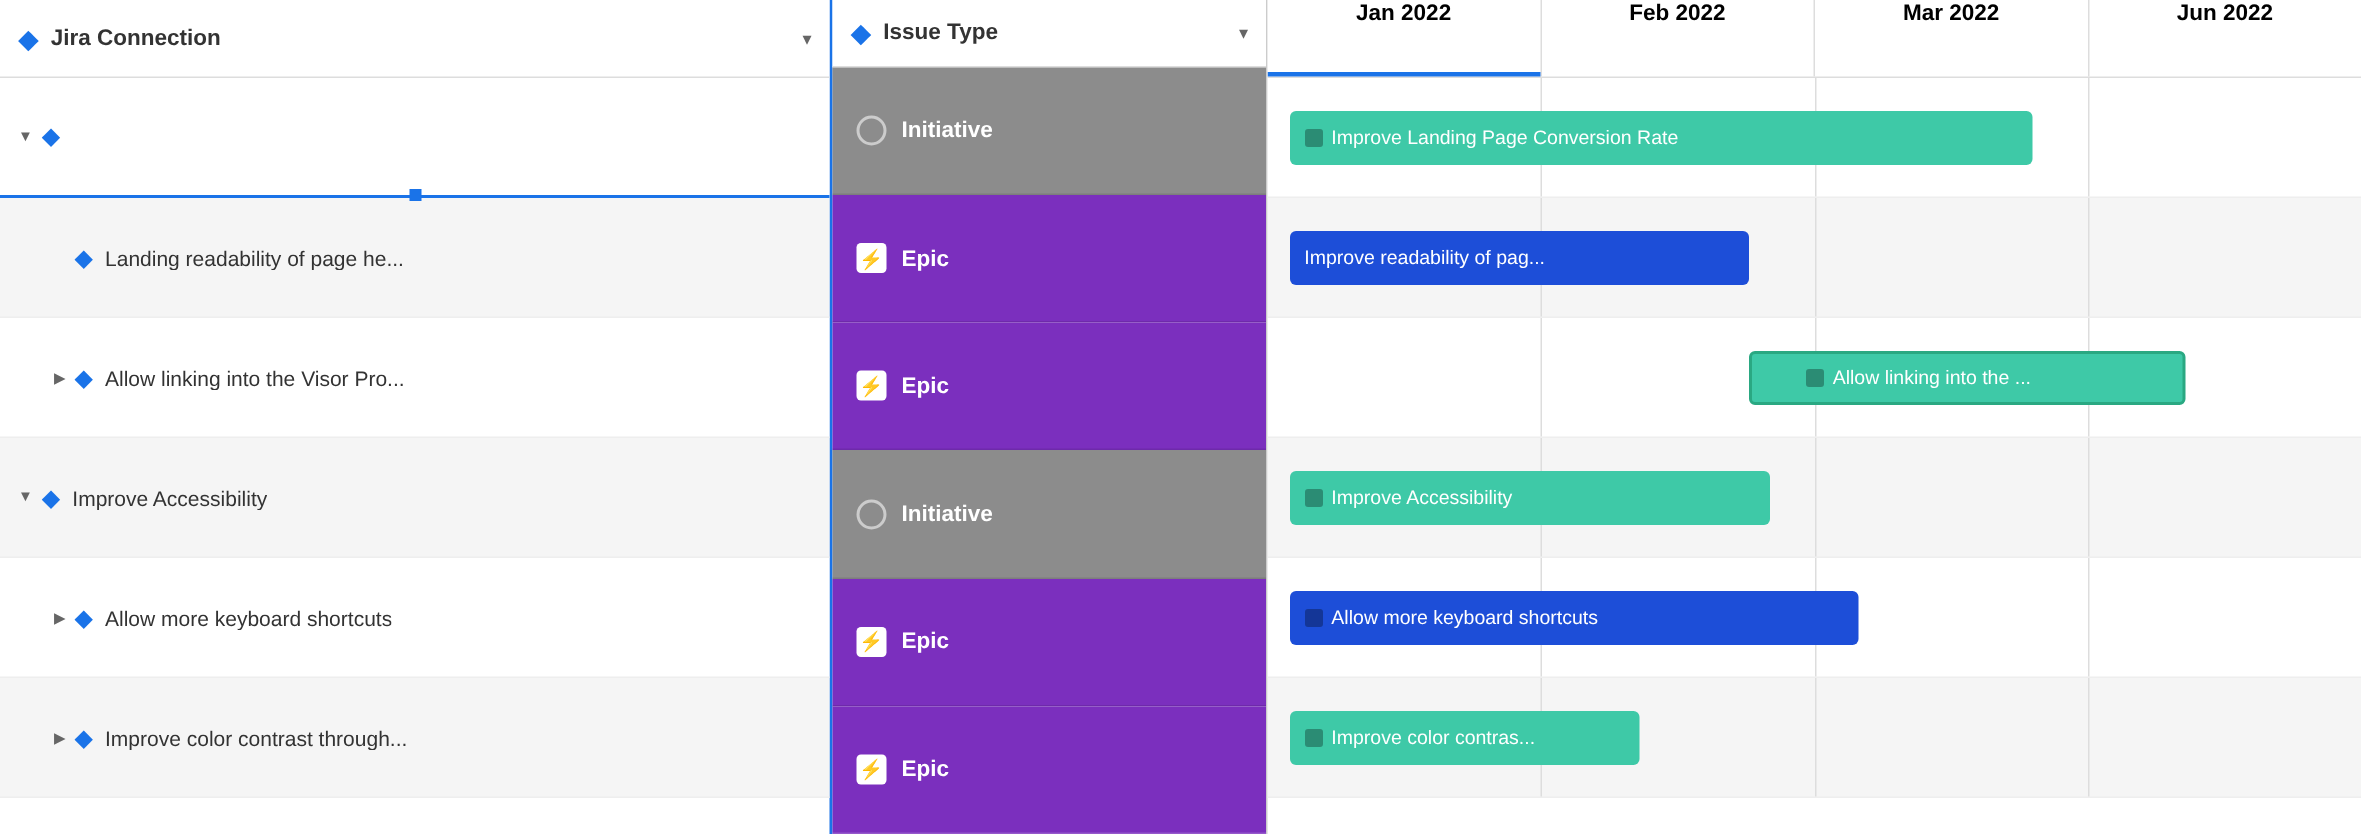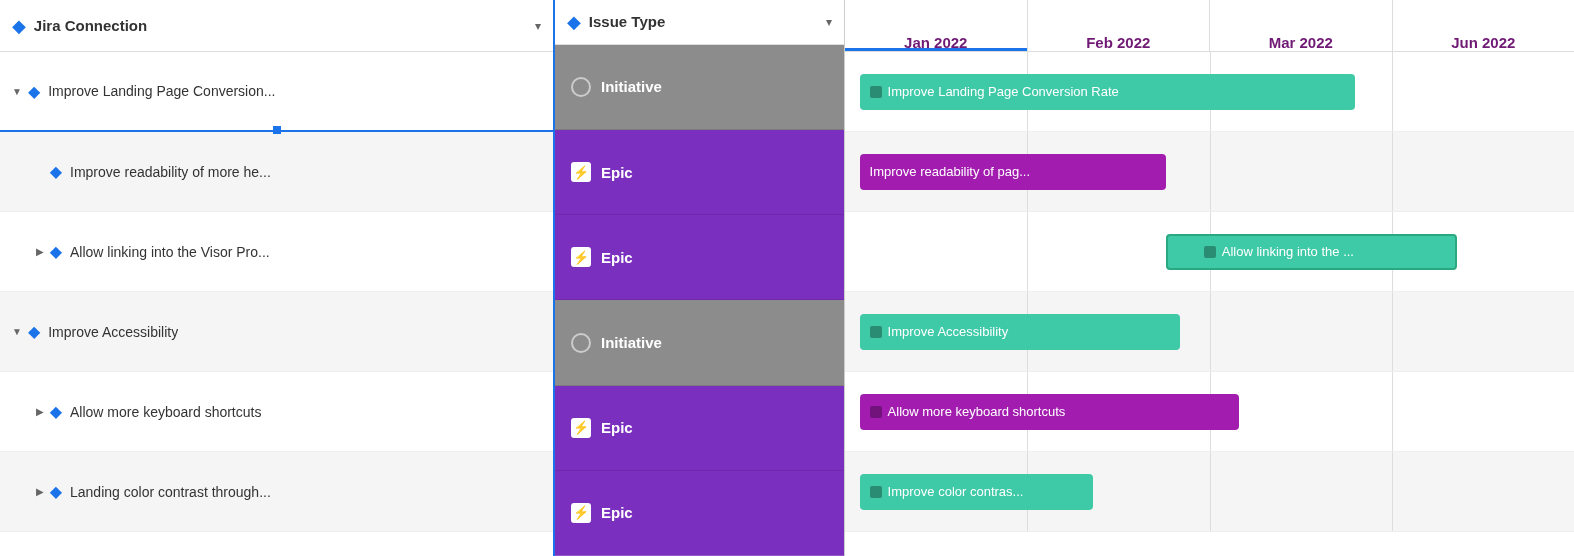--- a/index.html
+++ b/index.html
@@ -40,37 +40,37 @@
     .issue-type-cell.epic { background: #7b2fbe; }
 
     .issue-icon-circle { width: 20px; height: 20px; border-radius: 50%; border: 2px solid #ccc; background: transparent; flex-shrink: 0; }
     .issue-icon-bolt { width: 20px; height: 20px; background: #fff; border-radius: 3px; display: flex; align-items: center; justify-content: center; flex-shrink: 0; color: #7b2fbe; font-size: 13px; font-weight: 900; }
     .issue-type-label { color: #fff; font-size: 15px; font-weight: 600; }
 
     
     .right-panel { flex: 1; display: flex; flex-direction: column; overflow: hidden; }
 
     .gantt-header { display: flex; height: 52px; border-bottom: 1px solid #ddd; background: #fff; }
-    .gantt-month { flex: 1; display: flex; align-items: flex-end; justify-content: center; font-size: 15px; font-weight: 600; color: #701a75; border-right: 1px solid #ddd; position: relative; }
+    .gantt-month { flex: 1; display: flex; align-items: flex-start; justify-content: center; font-size: 15px; font-weight: 600; color: #000000; border-right: 1px solid #ddd; position: relative; }
     .gantt-month.active::after { content: ''; position: absolute; bottom: 0; left: 0; right: 0; height: 3px; background: #1a73e8; }
 
     .gantt-rows { flex: 1; display: flex; flex-direction: column; }
 
     .gantt-row { display: flex; align-items: center; height: 80px; border-bottom: 1px solid #eee; position: relative; }
     .gantt-row:nth-child(odd) { background: #f9f9f9; }
     .gantt-row:nth-child(even) { background: #fff; }
 
     .gantt-col-dividers { position: absolute; top: 0; bottom: 0; left: 0; right: 0; pointer-events: none; }
     .gantt-col-div { position: absolute; top: 0; bottom: 0; width: 1px; background: #ddd; }
 
     
     .gantt-bar { position: absolute; height: 36px; border-radius: 4px; display: flex; align-items: center; padding: 0 10px; font-size: 13px; font-weight: 500; color: #fff; white-space: nowrap; overflow: hidden; text-overflow: ellipsis; top: 50%; transform: translateY(-50%); }
     .bar-icon { width: 12px; height: 12px; background: rgba(0,0,0,0.3); border-radius: 2px; flex-shrink: 0; margin-right: 6px; }
     .bar-teal { background: #3ec9a7; color: #fff; }
-    .bar-orange { background: #a21caf; color: #fff; }
+    .bar-orange { background: #1d4ed8; color: #fff; }
     .bar-teal-outline { background: #3ec9a7; border: 2px solid #2aa882; color: #fff; padding-left: 36px; }
   </style>
 </head>
 <body>
 
 <div class="container">
 
   <div class="left-panel">
     <div class="header-row">
       <div class="jira-header">
@@ -78,28 +78,27 @@
         <span class="header-title">Jira Connection</span>
         <span class="dropdown-arrow">▾</span>
       </div>
     </div>
 
     <div class="rows">
 
       <div class="row row-level1" style="background:#fff; border-bottom: 2px solid #1a73e8;">
         <span class="row-expand">▼</span>
         <span class="row-diamond">◆</span>
-        <span class="row-text">Improve Landing Page Conversion...</span>
         <div class="resize-handle"></div>
       </div>
 
       <div class="row row-level2" style="background:#f5f5f5;">
         <span class="row-expand" style="visibility:hidden;">▶</span>
         <span class="row-diamond">◆</span>
-        <span class="row-text">Improve readability of more he...</span>
+        <span class="row-text">Landing readability of page he...</span>
       </div>
 
       <div class="row row-level2" style="background:#fff;">
         <span class="row-expand">▶</span>
         <span class="row-diamond">◆</span>
         <span class="row-text">Allow linking into the Visor Pro...</span>
       </div>
 
       <div class="row row-level1" style="background:#f5f5f5;">
         <span class="row-expand">▼</span>
@@ -109,21 +108,21 @@
 
       <div class="row row-level2" style="background:#fff;">
         <span class="row-expand">▶</span>
         <span class="row-diamond">◆</span>
         <span class="row-text">Allow more keyboard shortcuts</span>
       </div>
 
       <div class="row row-level2" style="background:#f5f5f5;">
         <span class="row-expand">▶</span>
         <span class="row-diamond">◆</span>
-        <span class="row-text">Landing color contrast through...</span>
+        <span class="row-text">Improve color contrast through...</span>
       </div>
 
     </div>
   </div>
 
   <div class="middle-panel">
     <div class="middle-header">
       <span class="blue-diamond">◆</span>
       <span class="header-title">Issue Type</span>
       <span class="dropdown-arrow" style="margin-left:auto;">▾</span>

